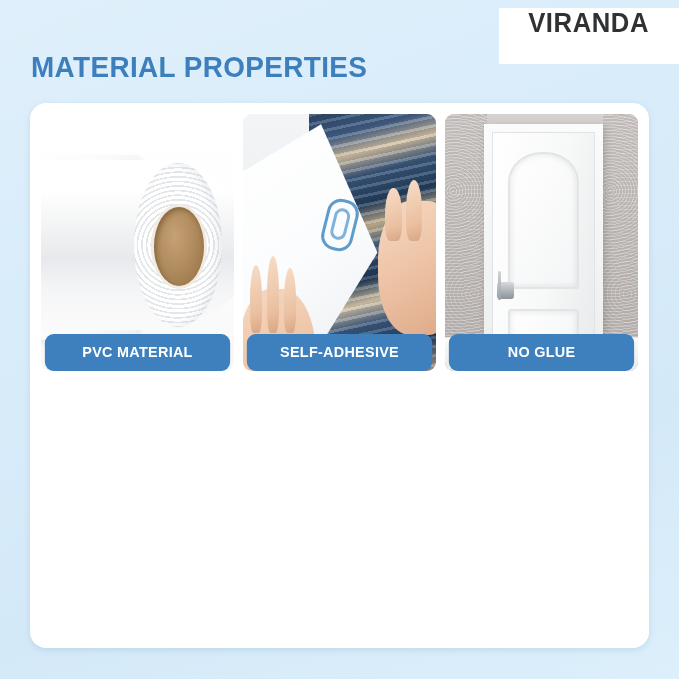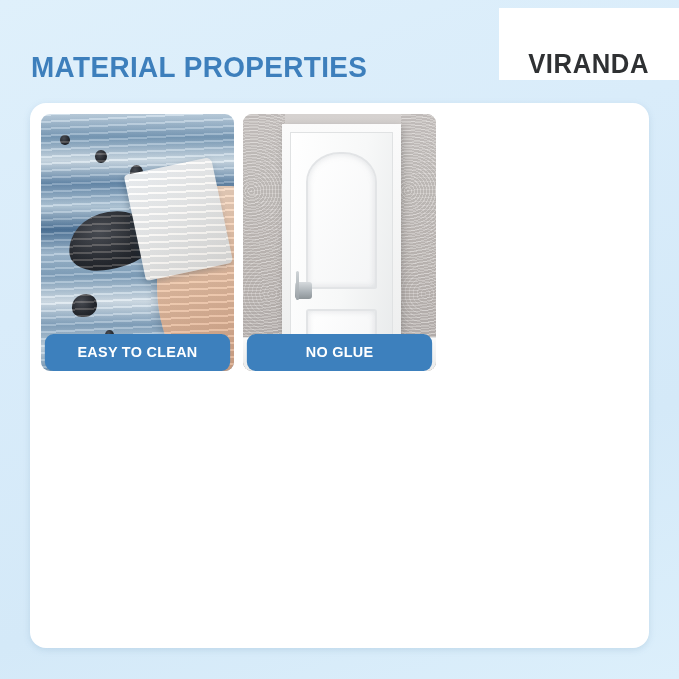--- a/index.html
+++ b/index.html
@@ -19,24 +19,24 @@
   #header {
     position: absolute;
     top: 0; left: 0; right: 0;
     height: 100px;
   }
   #brand-badge {
     position: absolute;
     top: 8px;
     right: 0;
     width: 180px;
-    height: 72px;
+    height: 56px;
     background: #ffffff;
     display: flex;
-    align-items: flex-end;
+    align-items: flex-start;
     justify-content: center;
   }
   #brand-text {
     font-family: "Liberation Sans", sans-serif;
     font-size: 27px;
     font-weight: bold;
     letter-spacing: 0.6px;
     color: #2f3133;
     transform: scaleX(0.95);
   }
@@ -525,37 +525,50 @@
 <div id="header">
   <div id="brand-badge">
     <span id="brand-text">VIRANDA</span>
   </div>
   <div id="page-title">MATERIAL PROPERTIES</div>
 </div>
 
 <div id="panel">
   <div id="grid">
 
-
-
-
-
     <div class="card">
-      <div class="card-photo photo-clean">
-        <div class="stain stain-main"></div>
-        <div class="stain" style="left:10%;top:8%;width:5%;height:4%;"></div>
-        <div class="stain" style="left:28%;top:14%;width:6%;height:5%;"></div>
-        <div class="stain" style="left:46%;top:20%;width:7%;height:6%;"></div>
-        <div class="stain" style="left:16%;top:70%;width:13%;height:9%;border-radius:60% 45% 55% 40%;"></div>
-        <div class="stain" style="left:33%;top:84%;width:5%;height:4%;"></div>
-        <div class="clean-hand"></div>
-        <div class="cloth"></div>
+      <div class="card-photo photo-roll">
+        <div class="roll-sheet"></div>
+        <div class="roll-body"></div>
+        <div class="roll-rings"></div>
+        <div class="roll-core"></div>
       </div>
-      <div class="card-label">EASY TO CLEAN</div>
+      <div class="card-label">PVC MATERIAL</div>
     </div>
+
+
+    <div class="card">
+      <div class="card-photo photo-peel">
+        <div class="peel-marble"></div>
+        <div class="peel-backing"></div>
+        <div class="peel-clip"></div>
+        <div class="hand peel-hand-left">
+          <div class="peel-finger" style="left:14%;top:-16%;width:16%;height:46%;"></div>
+          <div class="peel-finger" style="left:36%;top:-22%;width:16%;height:52%;"></div>
+          <div class="peel-finger" style="left:58%;top:-14%;width:16%;height:44%;"></div>
+        </div>
+        <div class="hand peel-hand-right">
+          <div class="peel-finger" style="left:10%;top:-10%;width:22%;height:40%;"></div>
+          <div class="peel-finger" style="left:38%;top:-16%;width:22%;height:46%;"></div>
+        </div>
+      </div>
+      <div class="card-label">SELF-ADHESIVE</div>
+    </div>
+
+
 
     <div class="card">
       <div class="card-photo photo-door">
         <div class="wall-l">
             <div class="wall-tex"></div>
           </div>
         <div class="wall-r">
             <div class="wall-tex"></div>
           </div>
         <div class="baseboard-l"></div>

